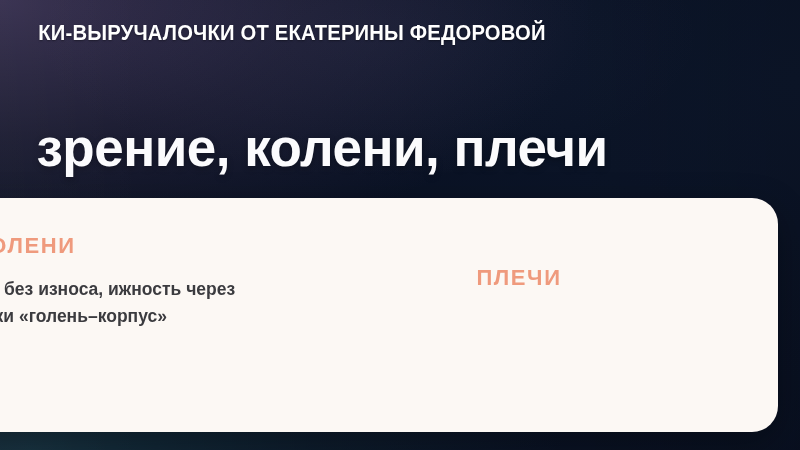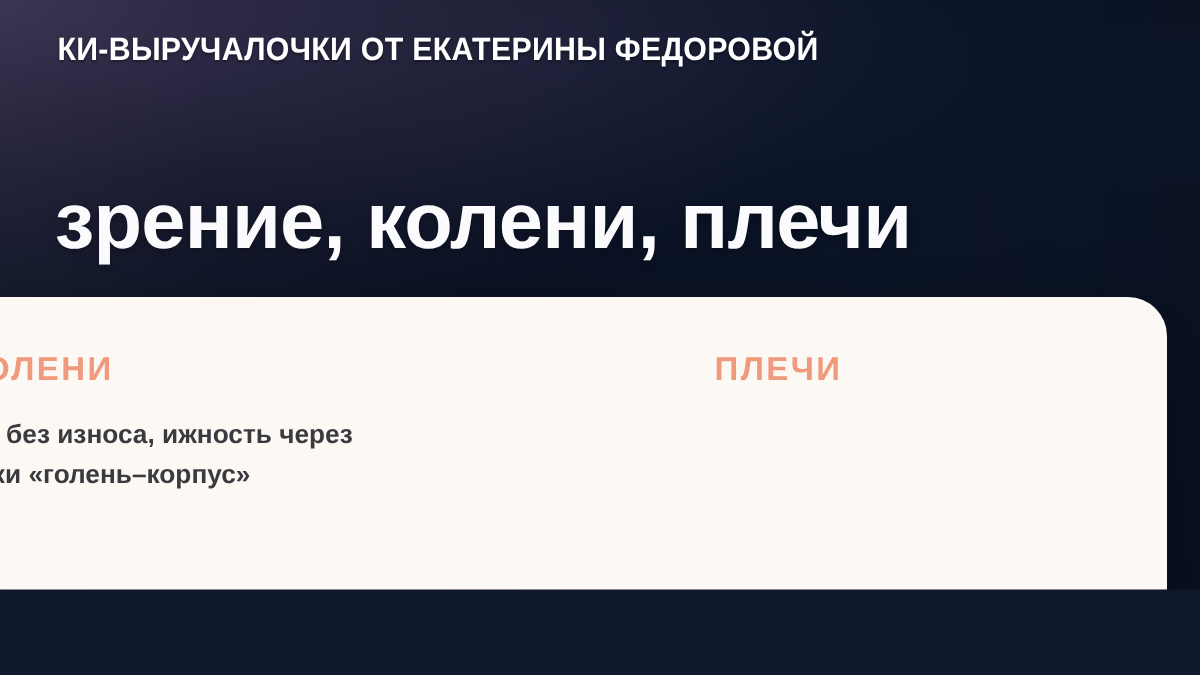--- a/index.html
+++ b/index.html
@@ -11,21 +11,21 @@
     width: 800px;
     height: 450px;
     overflow: hidden;
     font-family: "Liberation Sans", "DejaVu Sans", sans-serif;
     background: #10192b;
   }
 
   .stage {
     position: relative;
     width: 800px;
-    height: 393px;
+    height: 450px;
     overflow: hidden;
     
     background:
       radial-gradient(120% 95% at 0% 0%,   rgba(58,50,82,0.95) 0%,  rgba(45,40,66,0.55) 32%, rgba(30,30,52,0.0) 62%),
       radial-gradient(95% 85% at 4% 100%,  rgba(22,52,66,0.85) 0%,  rgba(18,40,55,0.45) 38%, rgba(16,28,44,0.0) 70%),
       radial-gradient(110% 120% at 100% 18%, rgba(12,22,42,1) 0%,   rgba(10,18,36,1) 55%,  rgba(9,16,32,1) 100%),
       linear-gradient(105deg, #2b2743 0%, #232340 22%, #16203a 52%, #0d1628 78%, #0b1425 100%);
   }
 
   
@@ -124,21 +124,21 @@
     color: #3b3b3f;
     font-size: 17.5px;
     font-weight: 700;
     line-height: 1.55;
     margin: 0;
   }
 
   .col-knees   { padding-left: 40px; padding-right: 34px; }
   .col-knees .col-title { margin-bottom: 18px; }
 
-  .col-shoulders { padding-left: 30px; padding-right: 44px; }
+  .col-shoulders { padding-left: 30px; padding-right: 44px; margin-top: 32px; }
 </style>
 </head>
 <body>
 
 <div class="stage">
 
   <div class="hero">
     <div class="eyebrow">КИ-ВЫРУЧАЛОЧКИ ОТ ЕКАТЕРИНЫ ФЕДОРОВОЙ</div>
 
     <h1 class="headline">зрение, колени, плечи</h1>

